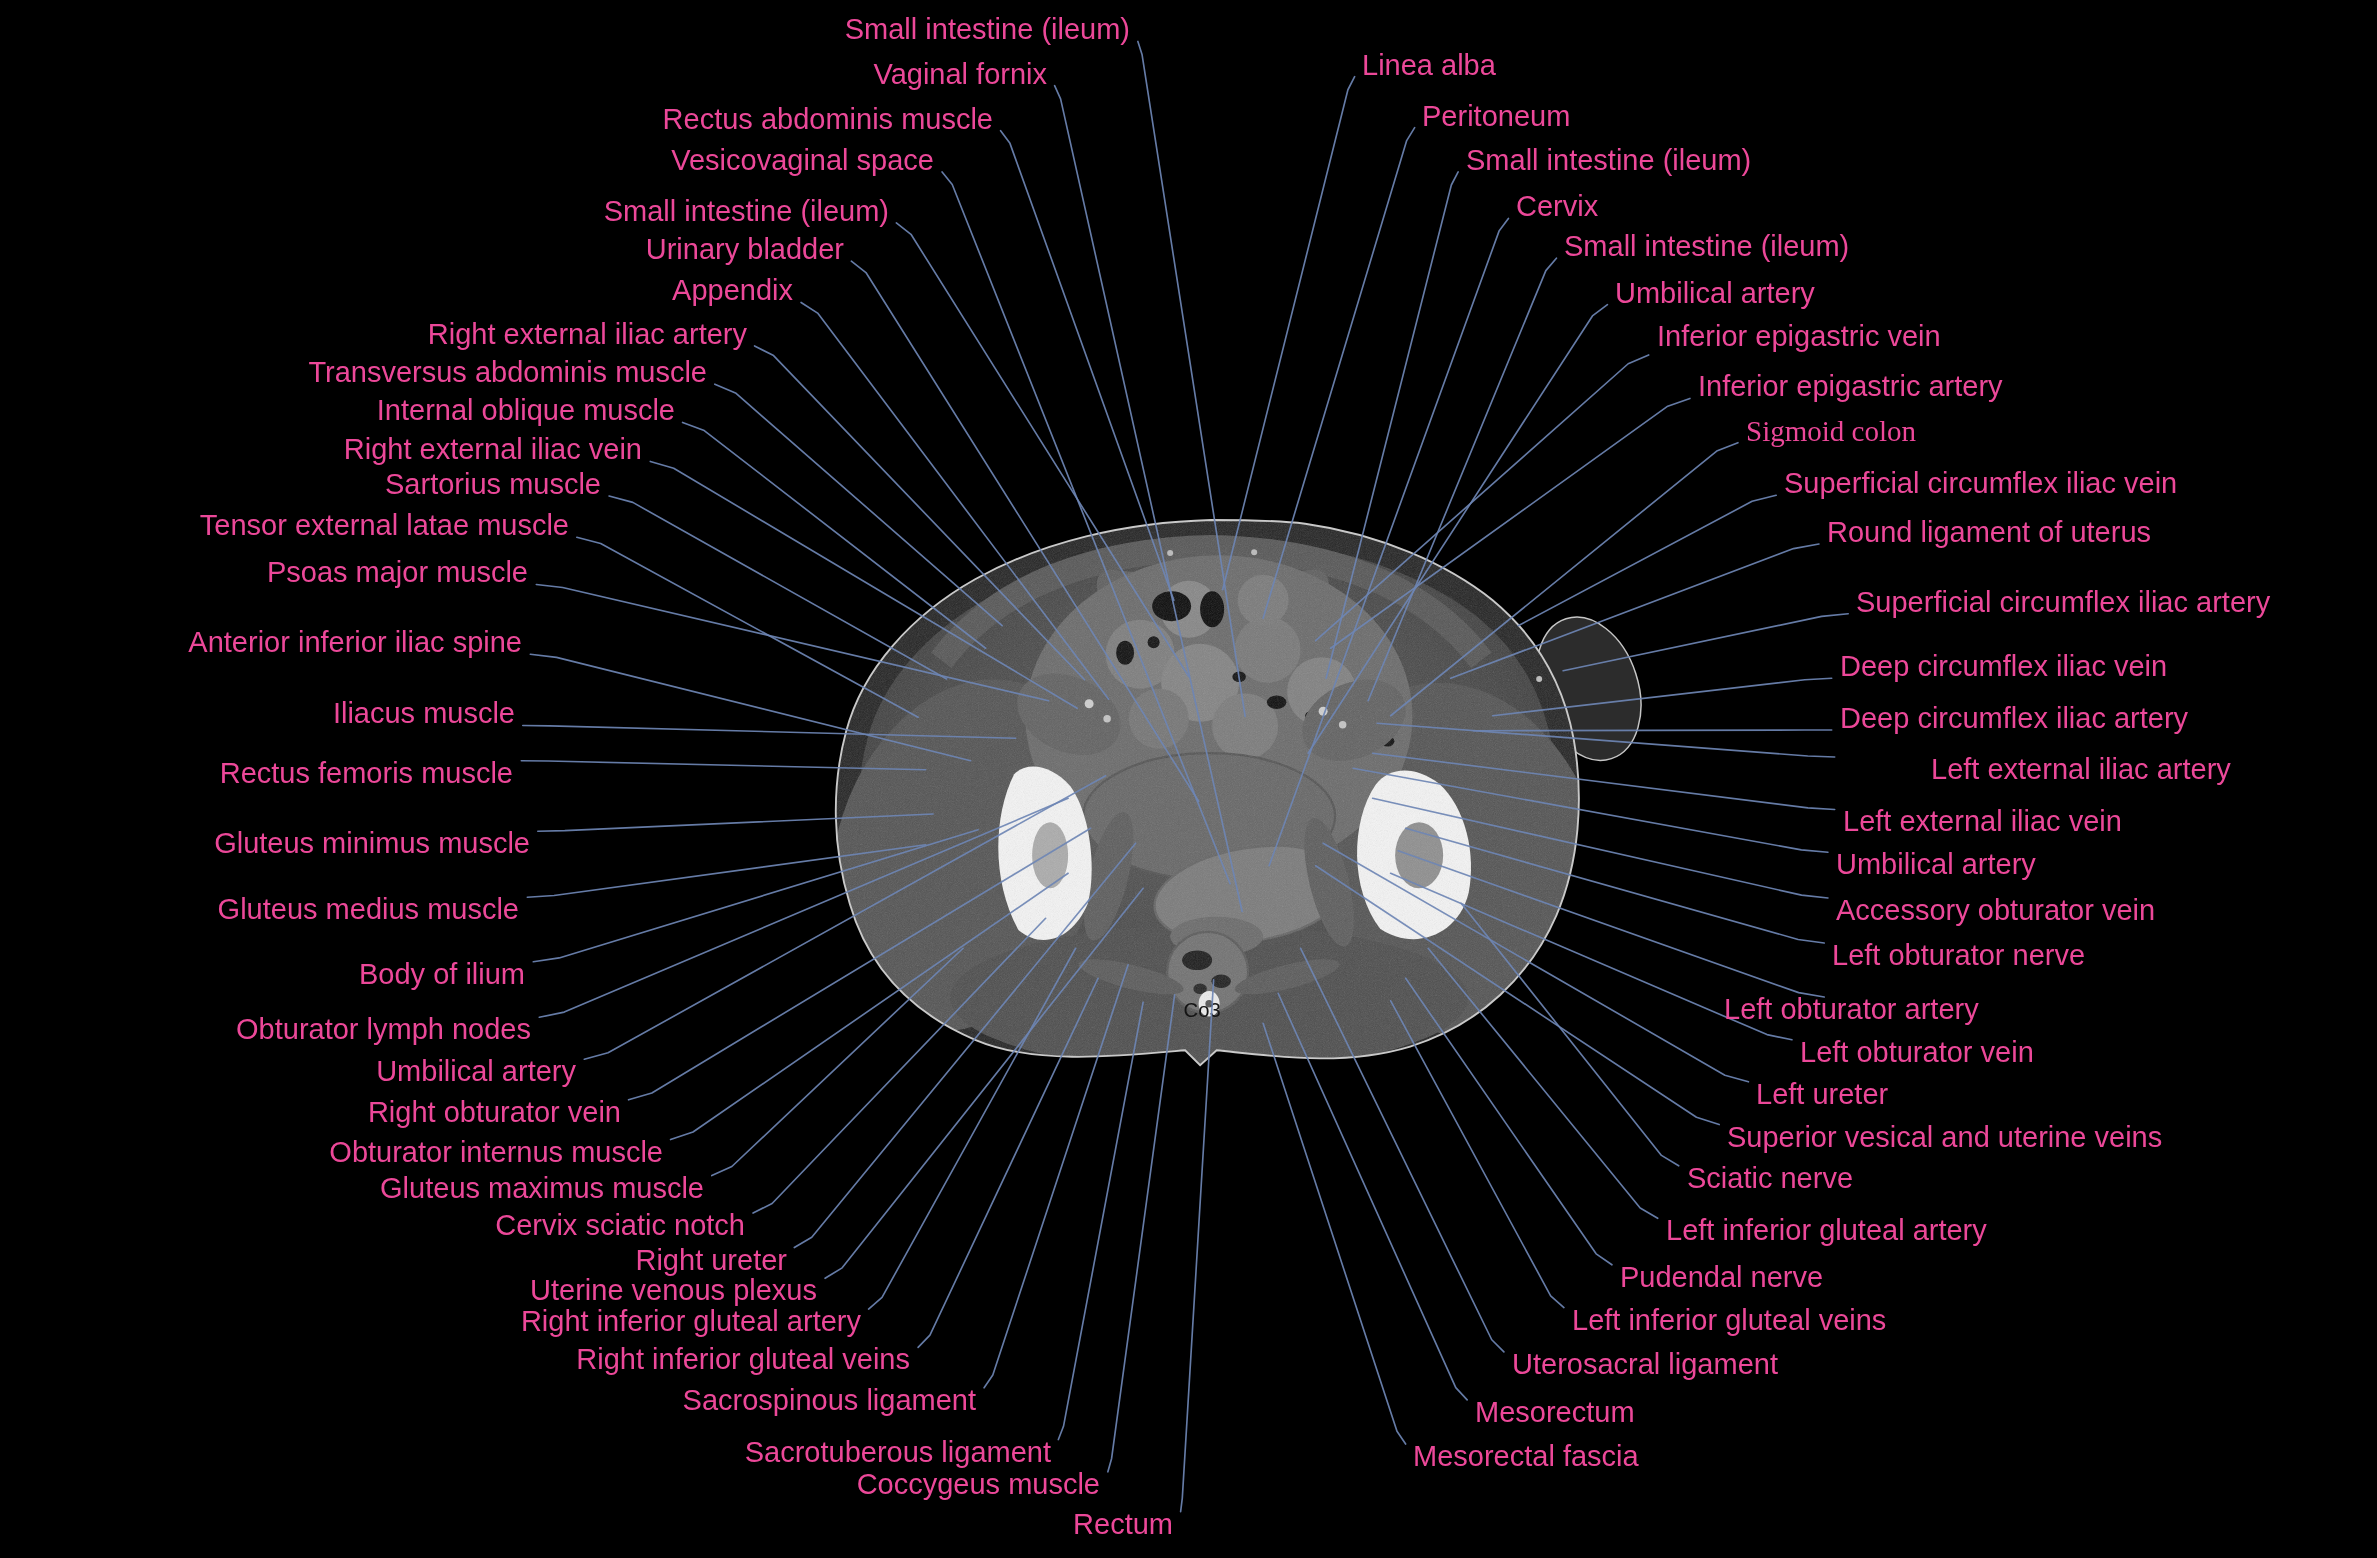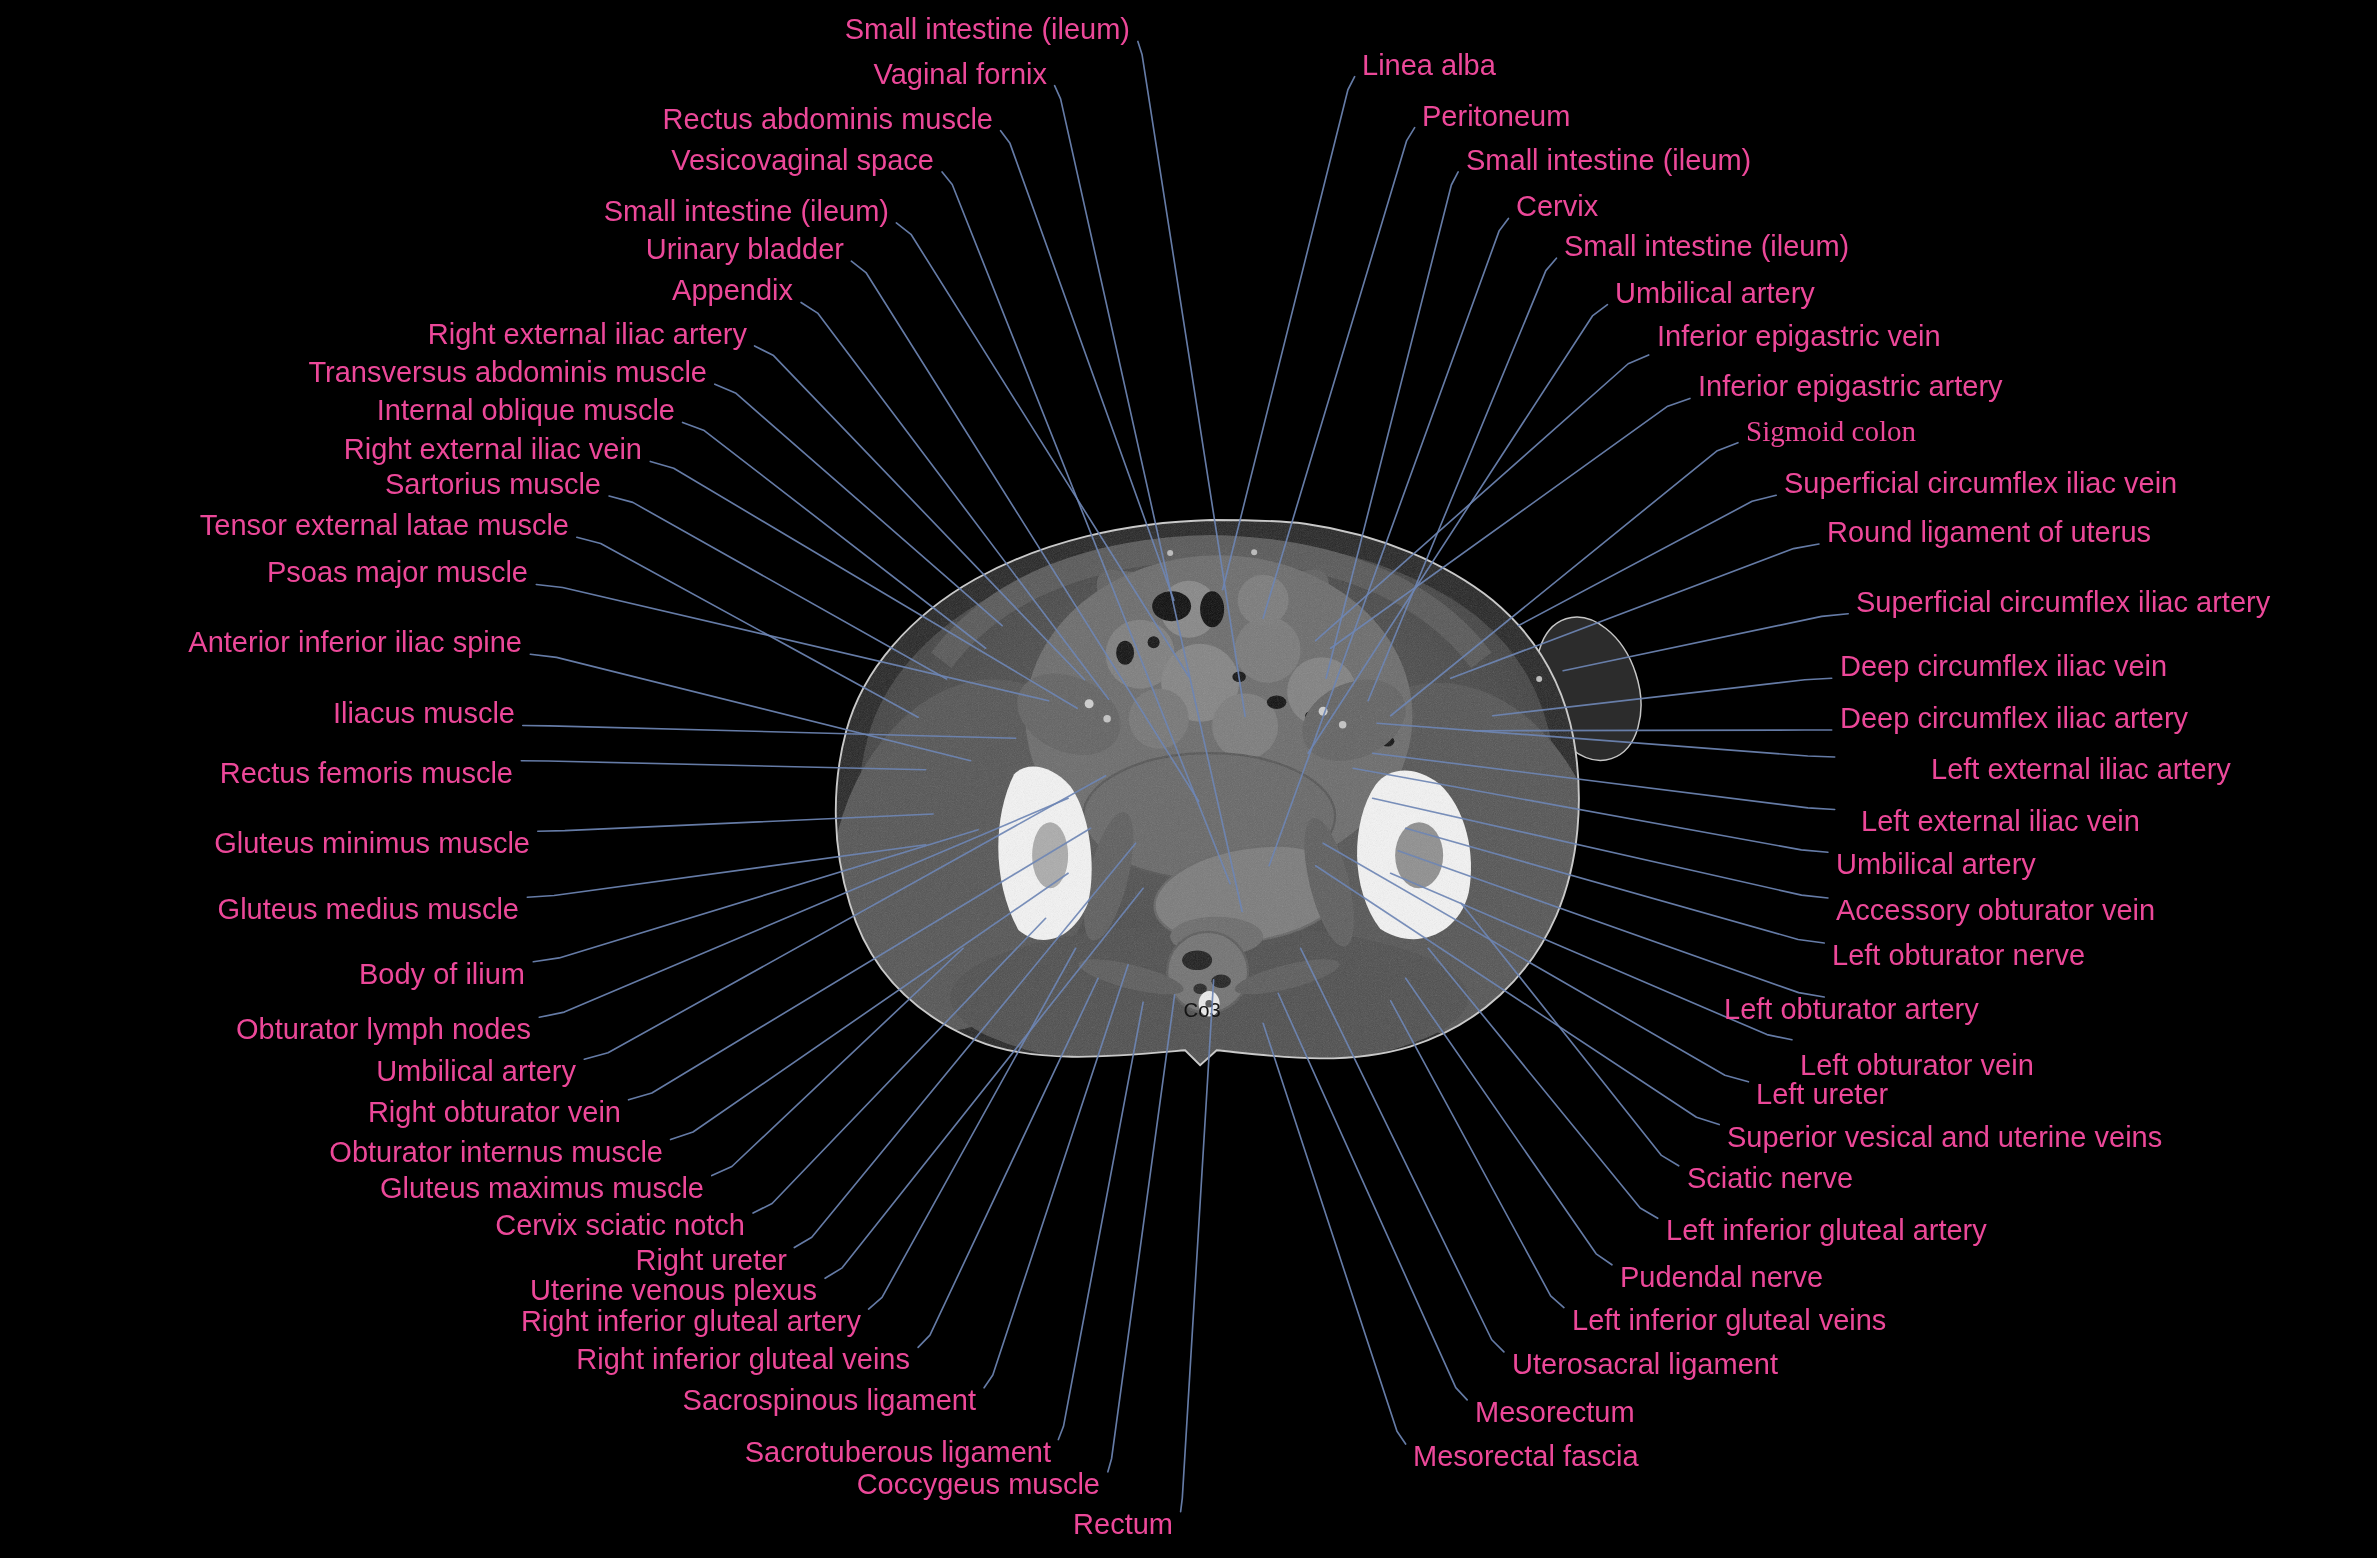--- a/index.html
+++ b/index.html
@@ -257,26 +257,26 @@
       <div class="anat-label" style="top: 293px; left: 1615px;">Umbilical artery</div>
       <div class="anat-label" style="top: 336px; left: 1657px;">Inferior epigastric vein</div>
       <div class="anat-label" style="top: 386px; left: 1698px;">Inferior epigastric artery</div>
       <div class="anat-label" style="top: 431px; left: 1746px; font-family: Liberation Serif, serif;">Sigmoid colon</div>
       <div class="anat-label" style="top: 483px; left: 1784px;">Superficial circumflex iliac vein</div>
       <div class="anat-label" style="top: 532px; left: 1827px;">Round ligament of uterus</div>
       <div class="anat-label" style="top: 602px; left: 1856px;">Superficial circumflex iliac artery</div>
       <div class="anat-label" style="top: 666px; left: 1840px;">Deep circumflex iliac vein</div>
       <div class="anat-label" style="top: 718px; left: 1840px;">Deep circumflex iliac artery</div>
       <div class="anat-label" style="top: 769px; left: 1931px; text-align: right;">Left external iliac artery</div>
-      <div class="anat-label" style="top: 821px; left: 1843px; margin-left: 18px;">Left external iliac vein</div>
+      <div class="anat-label" style="top: 821px; left: 1843px;">Left external iliac vein</div>
       <div class="anat-label" style="top: 864px; left: 1836px;">Umbilical artery</div>
       <div class="anat-label" style="top: 910px; left: 1836px;">Accessory obturator vein</div>
       <div class="anat-label" style="top: 955px; left: 1832px;">Left obturator nerve</div>
       <div class="anat-label" style="top: 1009px; left: 1724px;">Left obturator artery</div>
-      <div class="anat-label" style="top: 1052px; left: 1800px; margin-top: 13px;">Left obturator vein</div>
+      <div class="anat-label" style="top: 1052px; left: 1800px;">Left obturator vein</div>
       <div class="anat-label" style="top: 1094px; left: 1756px;">Left ureter</div>
       <div class="anat-label" style="top: 1137px; left: 1727px;">Superior vesical and uterine veins</div>
       <div class="anat-label" style="top: 1178px; left: 1687px;">Sciatic nerve</div>
       <div class="anat-label" style="top: 1230px; left: 1666px;">Left inferior gluteal artery</div>
       <div class="anat-label" style="top: 1277px; left: 1620px;">Pudendal nerve</div>
       <div class="anat-label" style="top: 1320px; left: 1572px;">Left inferior gluteal veins</div>
       <div class="anat-label" style="top: 1364px; left: 1512px;">Uterosacral ligament</div>
       <div class="anat-label" style="top: 1412px; left: 1475px;">Mesorectum</div>
       <div class="anat-label" style="top: 1456px; left: 1413px;">Mesorectal fascia</div>
     </div>

